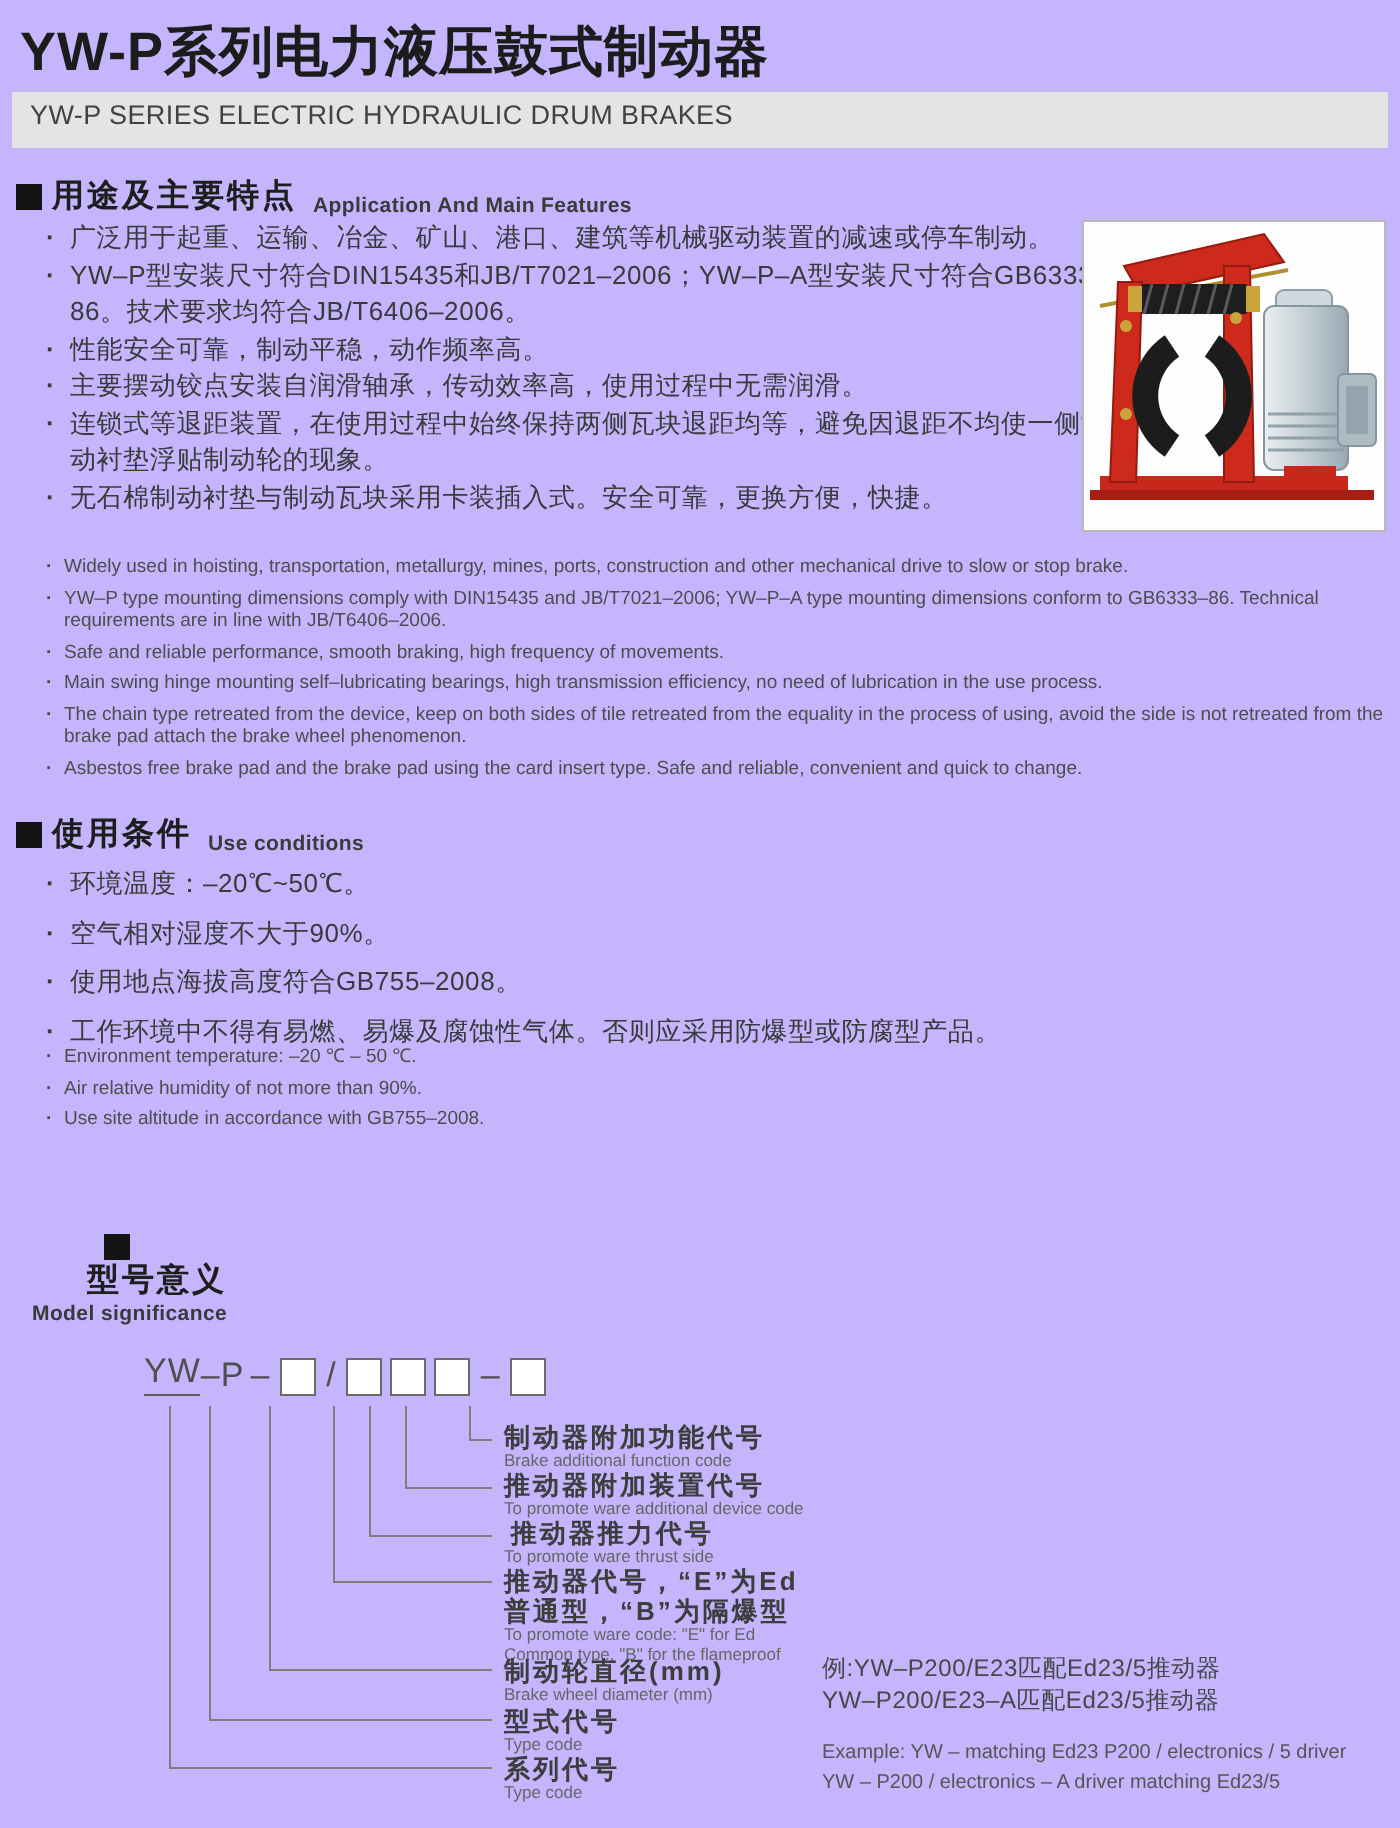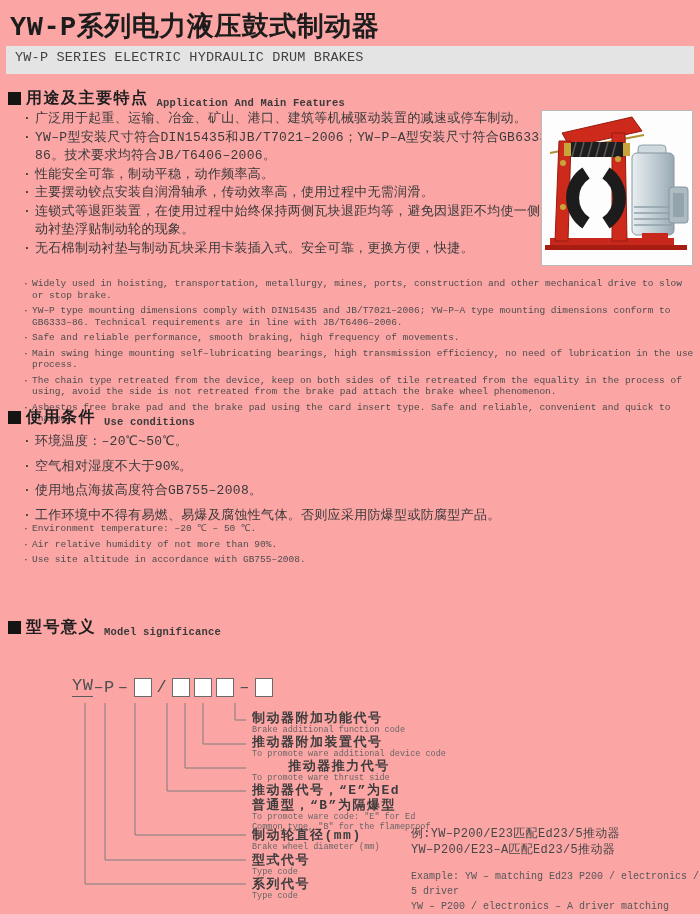--- a/index.html
+++ b/index.html
@@ -1,18 +1,18 @@
 <!DOCTYPE html>
 <html><head>
 <meta charset="utf-8">
 <style>
   html,body{margin:0;padding:0;background:#ffffff;}
   .page{
-    position:relative;width:700px;height:914px;background:#fca5a5;
-    font-family:Liberation Mono, monospace;
+    position:relative;width:700px;height:914px;background:#c4b5fd;
+    font-family:Liberation Sans, sans-serif;
     color:#3b3b3b;overflow:hidden;
   }
   
   .title{
     position:absolute;top:8px;left:10px;width:680px;
     font-size:27px;font-weight:700;color:#1c1c1c;letter-spacing:.5px;
   }
   .graybar{
     position:absolute;top:46px;left:6px;width:688px;height:28px;
     background:#e4e4e4;line-height:24px;padding-left:9px;box-sizing:border-box;
@@ -160,21 +160,21 @@
     <div class="bullet-cn w2" style="margin-bottom:6px;">使用地点海拔高度符合GB755–2008。</div>
     <div class="bullet-cn w2">工作环境中不得有易燃、易爆及腐蚀性气体。否则应采用防爆型或防腐型产品。</div>
   </div>
 
   <div class="en-list" style="top:523px;">
     <div class="bullet-en w2">Environment temperature: –20 ℃ – 50 ℃.</div>
     <div class="bullet-en w2">Air relative humidity of not more than 90%.</div>
     <div class="bullet-en w2">Use site altitude in accordance with GB755–2008.</div>
   </div>
 
-  <div class="sec-head" style="top:617px;">
+  <div class="sec-head" style="top:617px;flex-direction:column;">
     <span class="sq"></span>
     <span class="sec-cn">型号意义</span>
     <span class="sec-en">Model  significance</span>
   </div>
 
   <div class="model-code">
     <span class="yw">YW</span>
       <span>–P</span>
     <span class="sep">–</span>
     <span class="codebox"></span>

